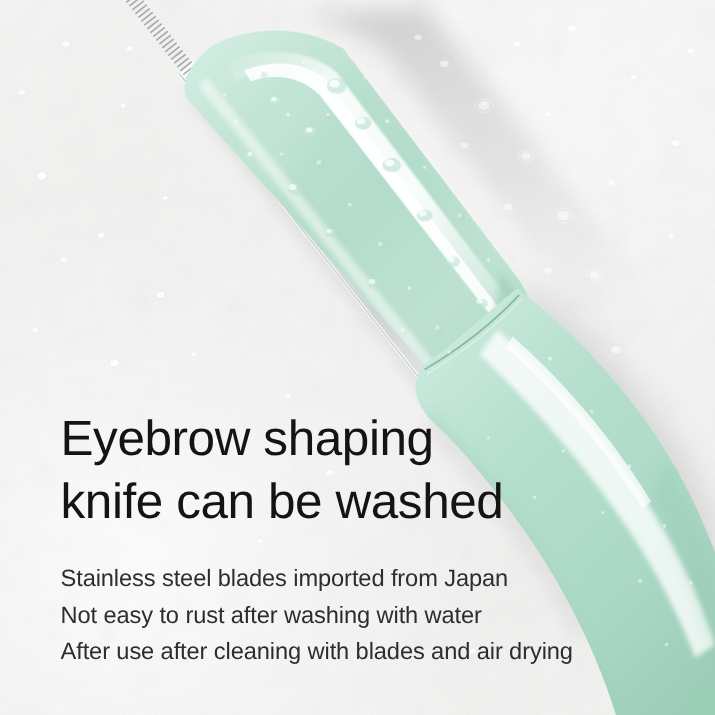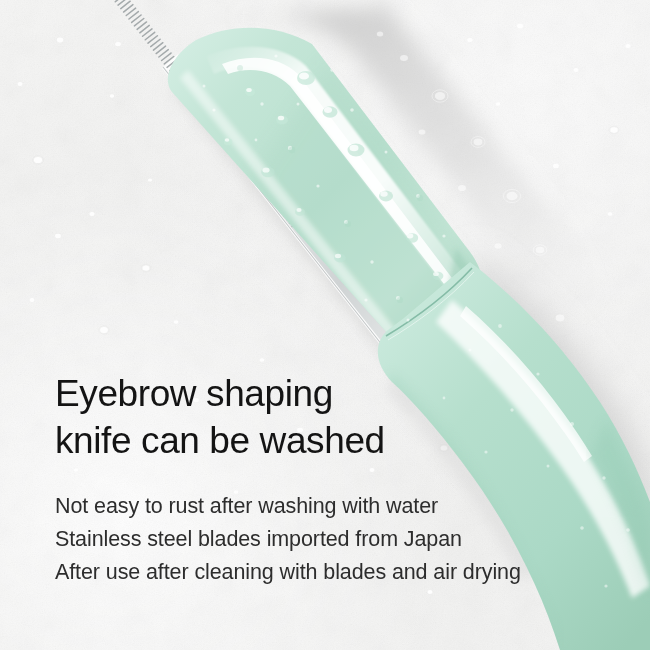--- a/index.html
+++ b/index.html
@@ -21,22 +21,22 @@
   .bg-droplets{position:absolute;inset:0;}
 
   
   .product{position:absolute;inset:0;}
   .prod-svg{position:absolute;left:0;top:0;width:650px;height:650px;}
 
   
   .copy{position:absolute;left:55px;top:370px;width:560px;}
   .headline{
     color:#141414;
-    font-size:37px;
-    line-height:47px;
+    font-size:45px;
+    line-height:57px;
     font-weight:400;
     letter-spacing:-0.4px;
     white-space:pre-line;
   }
   .sublist{margin-top:26px;}
   .subline{
     color:#2d2d2d;
     font-size:21.5px;
     line-height:33px;
     font-weight:400;
@@ -462,19 +462,19 @@
         </g>
       </g>
     </svg>
   </div>
 
   <div class="copy">
     <div class="headline">Eyebrow shaping
 knife can be washed</div>
 
     <div class="sublist">
+      <div class="subline">Stainless steel blades imported from Japan</div>
       <div class="subline">Not easy to rust after washing with water</div>
-      <div class="subline">Stainless steel blades imported from Japan</div>
       <div class="subline">After use after cleaning with blades and air drying</div>
     </div>
   </div>
 
 </div>
 
 </body></html>

